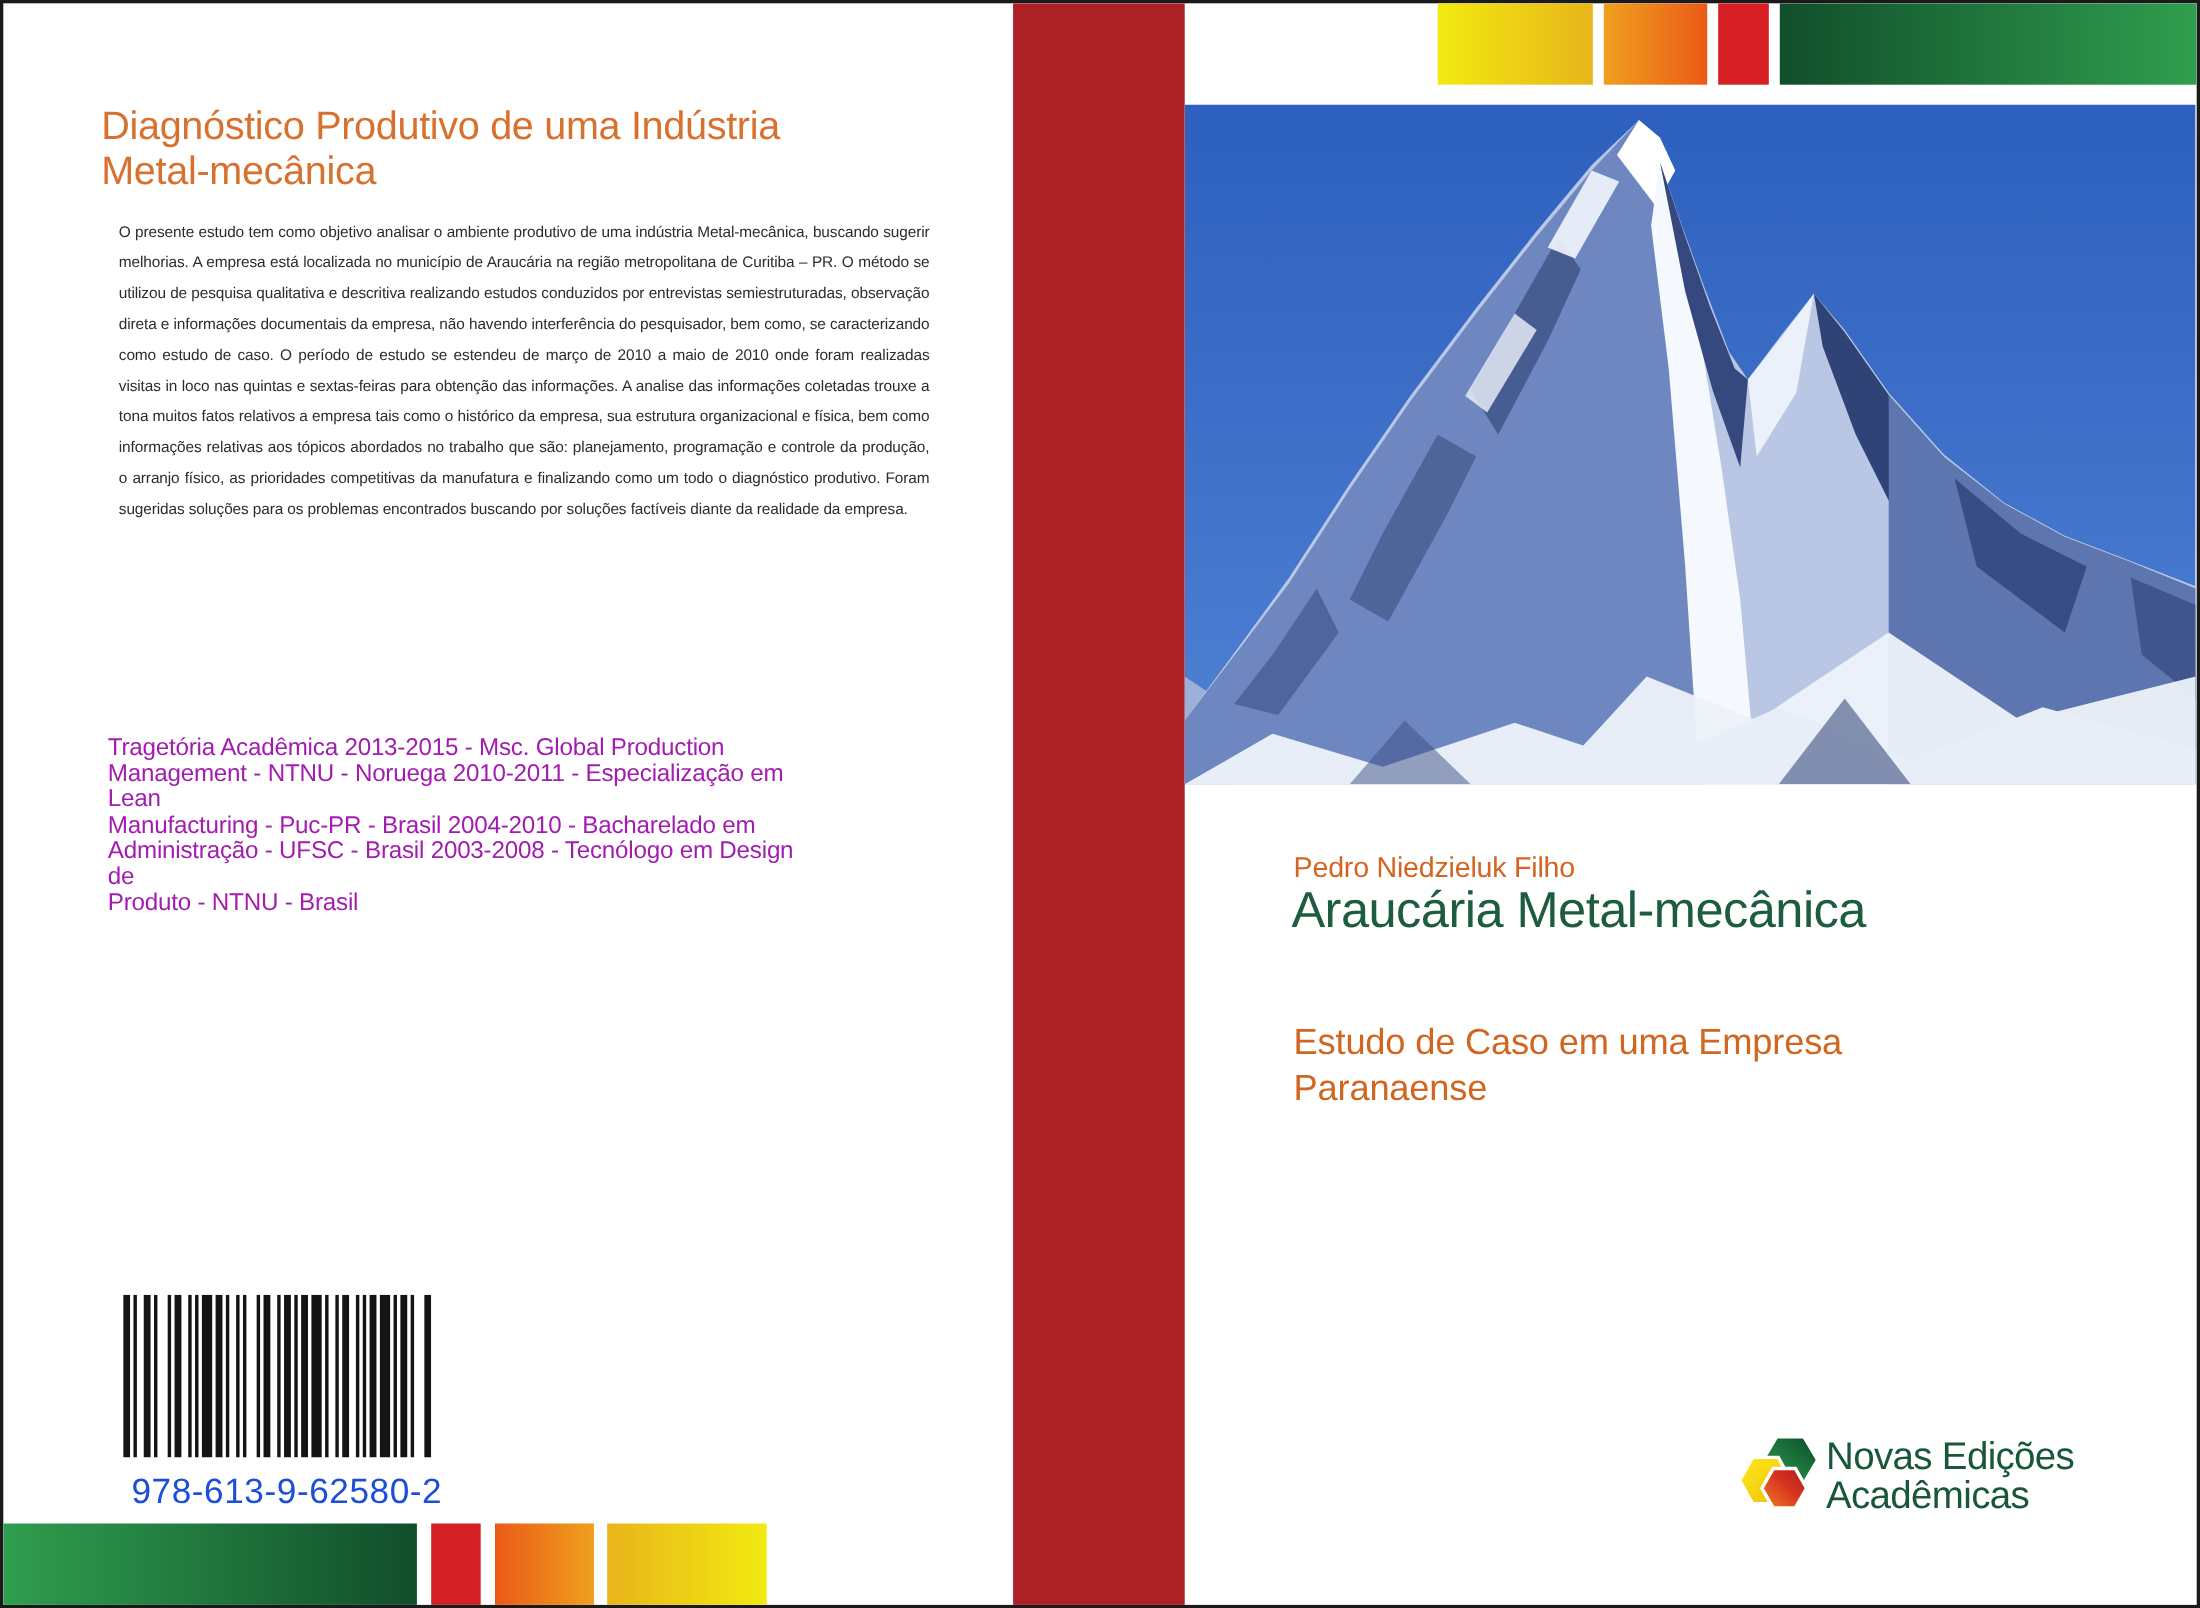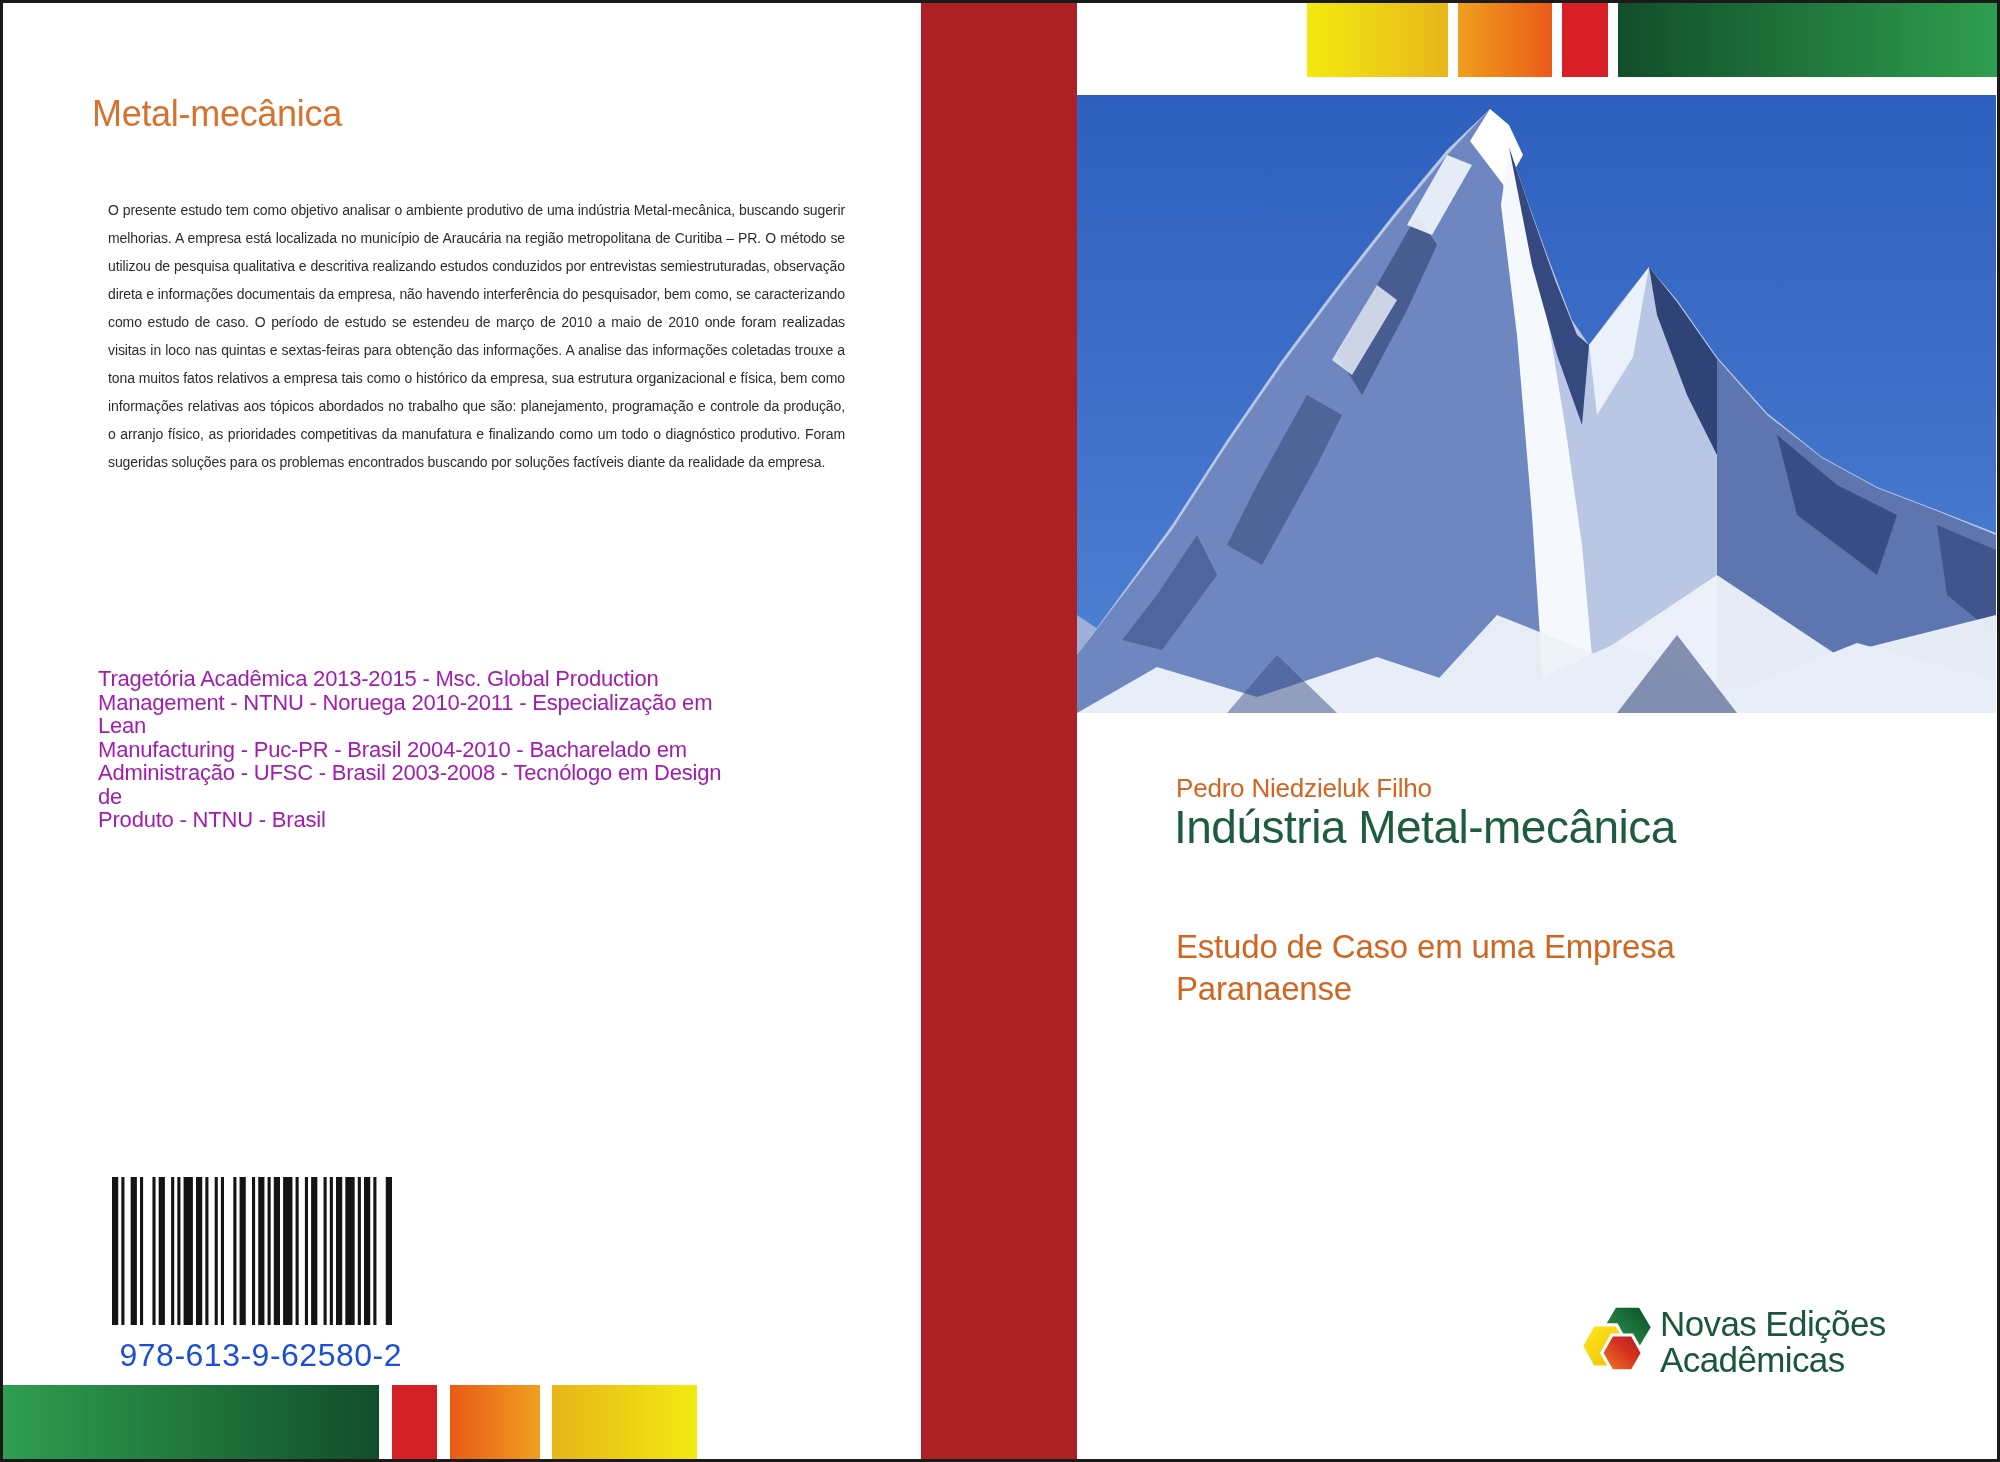--- a/index.html
+++ b/index.html
@@ -72,20 +72,21 @@
   }
 </style>
 </head>
 <body>
 
 <div class="canvas">
 
   <section>
 
     <h1 class="abs back-title">
+      <span style="display:block">Diagnóstico Produtivo de uma Indústria</span>
       <span style="display:block">Metal-mecânica</span>
     </h1>
 
     <p class="abs back-summary">O presente estudo tem como objetivo analisar o ambiente produtivo de uma indústria Metal-mecânica, buscando sugerir melhorias. A empresa está localizada no município de Araucária na região metropolitana de Curitiba – PR. O método se utilizou de pesquisa qualitativa e descritiva realizando estudos conduzidos por entrevistas semiestruturadas, observação direta e informações documentais da empresa, não havendo interferência do pesquisador, bem como, se caracterizando como estudo de caso. O período de estudo se estendeu de março de 2010 a maio de 2010 onde foram realizadas visitas in loco nas quintas e sextas-feiras para obtenção das informações. A analise das informações coletadas trouxe a tona muitos fatos relativos a empresa tais como o histórico da empresa, sua estrutura organizacional e física, bem como informações relativas aos tópicos abordados no trabalho que são: planejamento, programação e controle da produção, o arranjo físico, as prioridades competitivas da manufatura e finalizando como um todo o diagnóstico produtivo. Foram sugeridas soluções para os problemas encontrados buscando por soluções factíveis diante da realidade da empresa.</p>
 
     <div class="abs back-bio">
       <div>Tragetória Acadêmica 2013-2015 - Msc. Global Production</div>
       <div>Management - NTNU - Noruega 2010-2011 - Especialização em Lean</div>
       <div>Manufacturing - Puc-PR - Brasil 2004-2010 - Bacharelado em</div>
       <div>Administração - UFSC - Brasil 2003-2008 - Tecnólogo em Design de</div>
@@ -190,21 +191,21 @@
         <path d="M330,618 L420,520 L520,560 L640,480 L760,560 L919,520 L919,618 Z" fill="#edf2fa" opacity="0.95"></path>
         <path d="M0,618 L80,572 L180,602 L300,562 L420,602 L540,548 L660,596 L780,548 L919,586 L919,618 Z" fill="#e8eef8"></path>
         <path d="M540,618 L600,540 L660,618 Z" fill="#2c3f72" opacity="0.55"></path>
         <path d="M150,618 L200,560 L260,618 Z" fill="#3a4d83" opacity="0.5"></path>
       </svg>
     </div>
 
     <div class="abs front-author">Pedro Niedzieluk Filho</div>
 
     <h2 class="abs front-title">
-      <span style="display:block">Indústria Metal-mecânica</span>
+      <span style="display:block">Araucária Metal-mecânica</span>
     </h2>
 
     <div class="abs front-subtitle">
       <div>Estudo de Caso em uma Empresa</div>
       <div>Paranaense</div>
     </div>
 
     <div class="abs publisher">
       <svg class="publisher-hex" viewBox="0 0 95 105">
         <defs>

